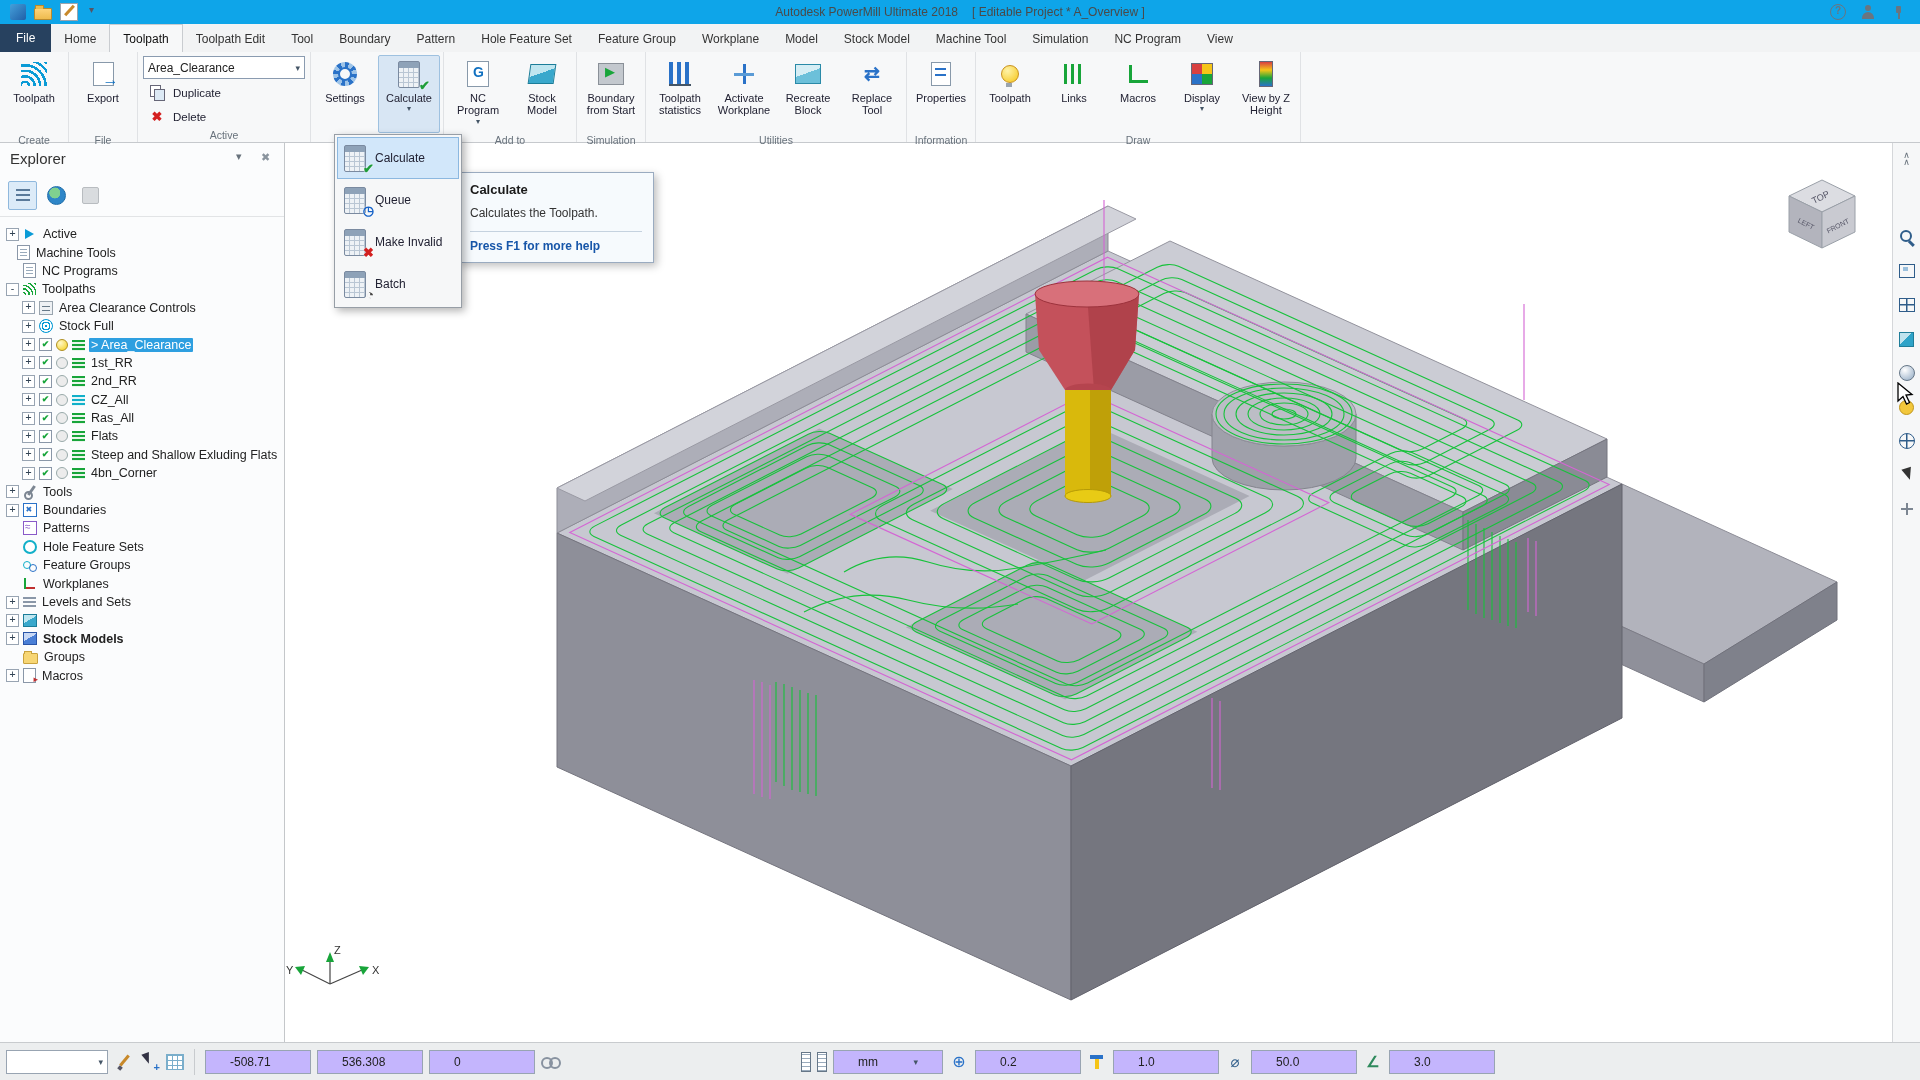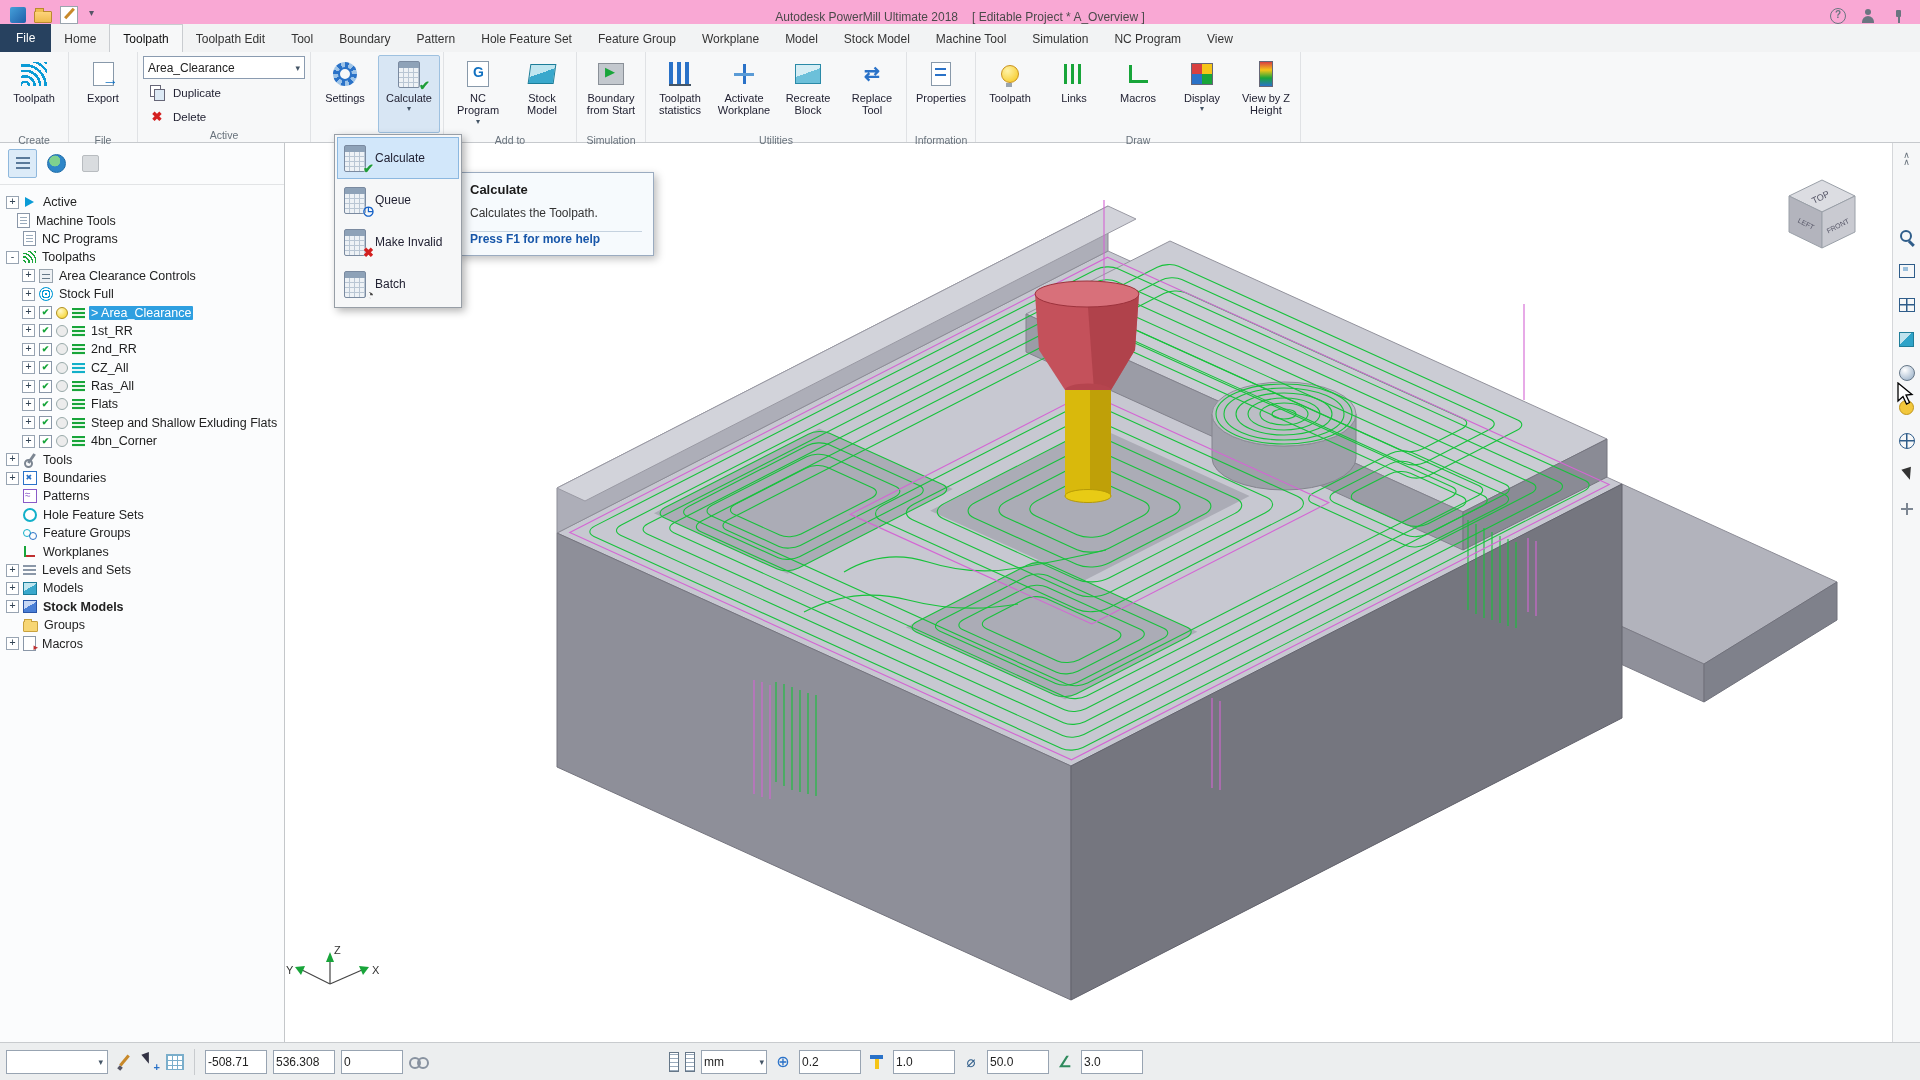--- a/index.html
+++ b/index.html
@@ -1,19 +1,19 @@
 <!DOCTYPE html>
 <html><head>
 <meta charset="utf-8">
 <style>
   html,body{margin:0;padding:0;width:1920px;height:1080px;overflow:hidden;
     font-family:"Liberation Sans",sans-serif;font-size:12px;background:#fff;color:#222;}
   
-  .titlebar{position:absolute;top:0;left:0;right:0;height:24px;background:#f9a8d4;
-    border-bottom:1px solid #d4d8db;display:flex;align-items:flex-end;z-index:20;}
+  .titlebar{position:absolute;top:0;left:0;right:0;height:24px;background:#0ea5e9;
+    border-bottom:1px solid #d4d8db;display:flex;align-items:center;z-index:20;}
   .qat{display:flex;gap:8px;padding:0 10px;align-items:center;}
   .ti{width:16px;height:16px;display:inline-block;position:relative;}
   .title-text{position:absolute;left:50%;transform:translateX(-50%);color:#4a4a4a;
     font-size:12px;display:flex;gap:14px;white-space:nowrap;}
   .title-right{position:absolute;right:14px;display:flex;gap:14px;align-items:center;}
   .ic-app-logo-icon{background:linear-gradient(135deg,#45a0da,#1f5fa8);border-radius:2px;}
   .ic-open-folder-icon{height:10px;margin-top:4px;background:linear-gradient(#fdd37a,#eebb4e);
     border:1px solid #b98a2e;border-radius:1px;}
   .ic-open-folder-icon::before{content:"";position:absolute;top:-4px;left:0;width:7px;height:3px;
     background:#eebb4e;border:1px solid #b98a2e;border-bottom:none;}
@@ -113,21 +113,21 @@
   .menu-item{display:flex;align-items:center;gap:7px;height:40px;padding:0 4px;
     border:1px solid transparent;font-size:12px;color:#223;}
   .menu-item.hl{background:#d2e7fa;border-color:#8cb8e0;}
   .mic{position:relative;width:26px;height:28px;display:inline-flex;align-items:center;
     justify-content:center;flex:none;}
   
   .tooltip{position:absolute;left:458px;top:172px;width:172px;background:#f6fafd;
     border:1px solid #9aabc0;box-shadow:3px 3px 8px rgba(0,0,0,.25);z-index:55;padding:9px 11px;}
   .tt-title{font-weight:bold;font-size:13px;color:#1a1a1a;}
   .tt-body{margin-top:9px;font-size:12px;color:#333;}
-  .tt-help{margin-top:11px;border-top:1px solid #c5d2df;color:#1756a9;
+  .tt-help{margin-top:11px;border-top:1px solid #c5d2df;padding-top:7px;color:#1756a9;
     font-weight:bold;font-size:12px;}
   
   .explorer{position:absolute;top:142px;left:0;width:284px;bottom:37px;background:#fbfcfd;
     border-right:1px solid #c4c7ca;overflow:hidden;z-index:10;}
   .exp-header{height:32px;display:flex;align-items:center;padding:0 10px;font-size:15px;color:#333;}
   .exp-hicons{display:flex;gap:12px;margin-left:auto;}
   .exh{position:relative;width:14px;height:14px;display:inline-block;}
   .ic-dropdown-icon::after{content:"▾";color:#68727c;font-size:11px;position:absolute;left:2px;top:-1px;}
   .ic-close-icon::after{content:"✖";color:#8a949e;font-size:11px;position:absolute;left:1px;top:0;}
   .exp-tools{height:36px;display:flex;gap:5px;padding:3px 8px;border-bottom:1px solid #e2e4e6;align-items:center;}
@@ -228,22 +228,22 @@
   .ic-cursor-select-icon{width:14px;height:14px;}
   .ic-snap-icon{width:12px;height:12px;
     background:linear-gradient(#7c8692,#7c8692) 50% 0/2px 100% no-repeat,
     linear-gradient(#7c8692,#7c8692) 0 50%/100% 2px no-repeat;}
   
   .statusbar{position:absolute;bottom:0;left:0;right:0;height:37px;background:#eceeef;
     border-top:1px solid #c8cbce;display:flex;align-items:center;gap:6px;padding:0 6px;z-index:20;}
   .scombo{width:92px;height:22px;background:#fff;border:1px solid #98a4b2;display:flex;
     align-items:center;justify-content:flex-end;padding:0 4px;color:#456;}
   .ssep{width:1px;height:26px;background:#c8cbce;margin:0 4px;}
-  .sfield{min-width:56px;height:22px;background:#ffffff;border:1px solid #98a4b2;display:flex;
-    align-items:center;padding:0 2px;font-size:12px;color:#222;}
+  .sfield{min-width:56px;height:22px;background:#c4b5fd;border:1px solid #98a4b2;display:flex;
+    align-items:center;padding:0 24px;font-size:12px;color:#222;}
   .sfield.combo-s{justify-content:space-between;min-width:60px;}
   .sgap{width:228px;}
   .ic-pencil-icon::before{content:"";position:absolute;width:3px;height:13px;background:#c8892a;
     transform:rotate(40deg);left:9px;top:2px;}
   .ic-pencil-icon::after{content:"";position:absolute;left:4px;bottom:2px;width:4px;height:4px;
     background:#556;transform:rotate(40deg);}
   .ic-cursor-tool-icon::before{content:"";position:absolute;left:3px;top:1px;
     border-left:4px solid transparent;border-right:4px solid transparent;border-top:11px solid #334;
     transform:rotate(-20deg);}
   .ic-cursor-tool-icon::after{content:"+";position:absolute;right:0;bottom:-1px;color:#2a72c8;
@@ -470,20 +470,27 @@
             <span class="ic-zheight-icon"></span>
           </span>
           <span class="rtxt">View by Z Height</span>
         </div>
       </div>
       <div class="rlabel">Draw</div>
     </div>
   </div>
 
 <div class="explorer">
+  <div class="exp-header">
+    <span>Explorer</span>
+    <span class="exp-hicons">
+        <span class="exh ic-dropdown-icon"></span>
+        <span class="exh ic-close-icon"></span>
+      </span>
+  </div>
   <div class="exp-tools">
       <div class="exbtn active">
         <span class="ic-tree-view-icon"></span>
       </div>
       <div class="exbtn">
         <span class="ic-globe-view-icon"></span>
       </div>
       <div class="exbtn">
         <span class="ic-inactive-view-icon"></span>
       </div>

